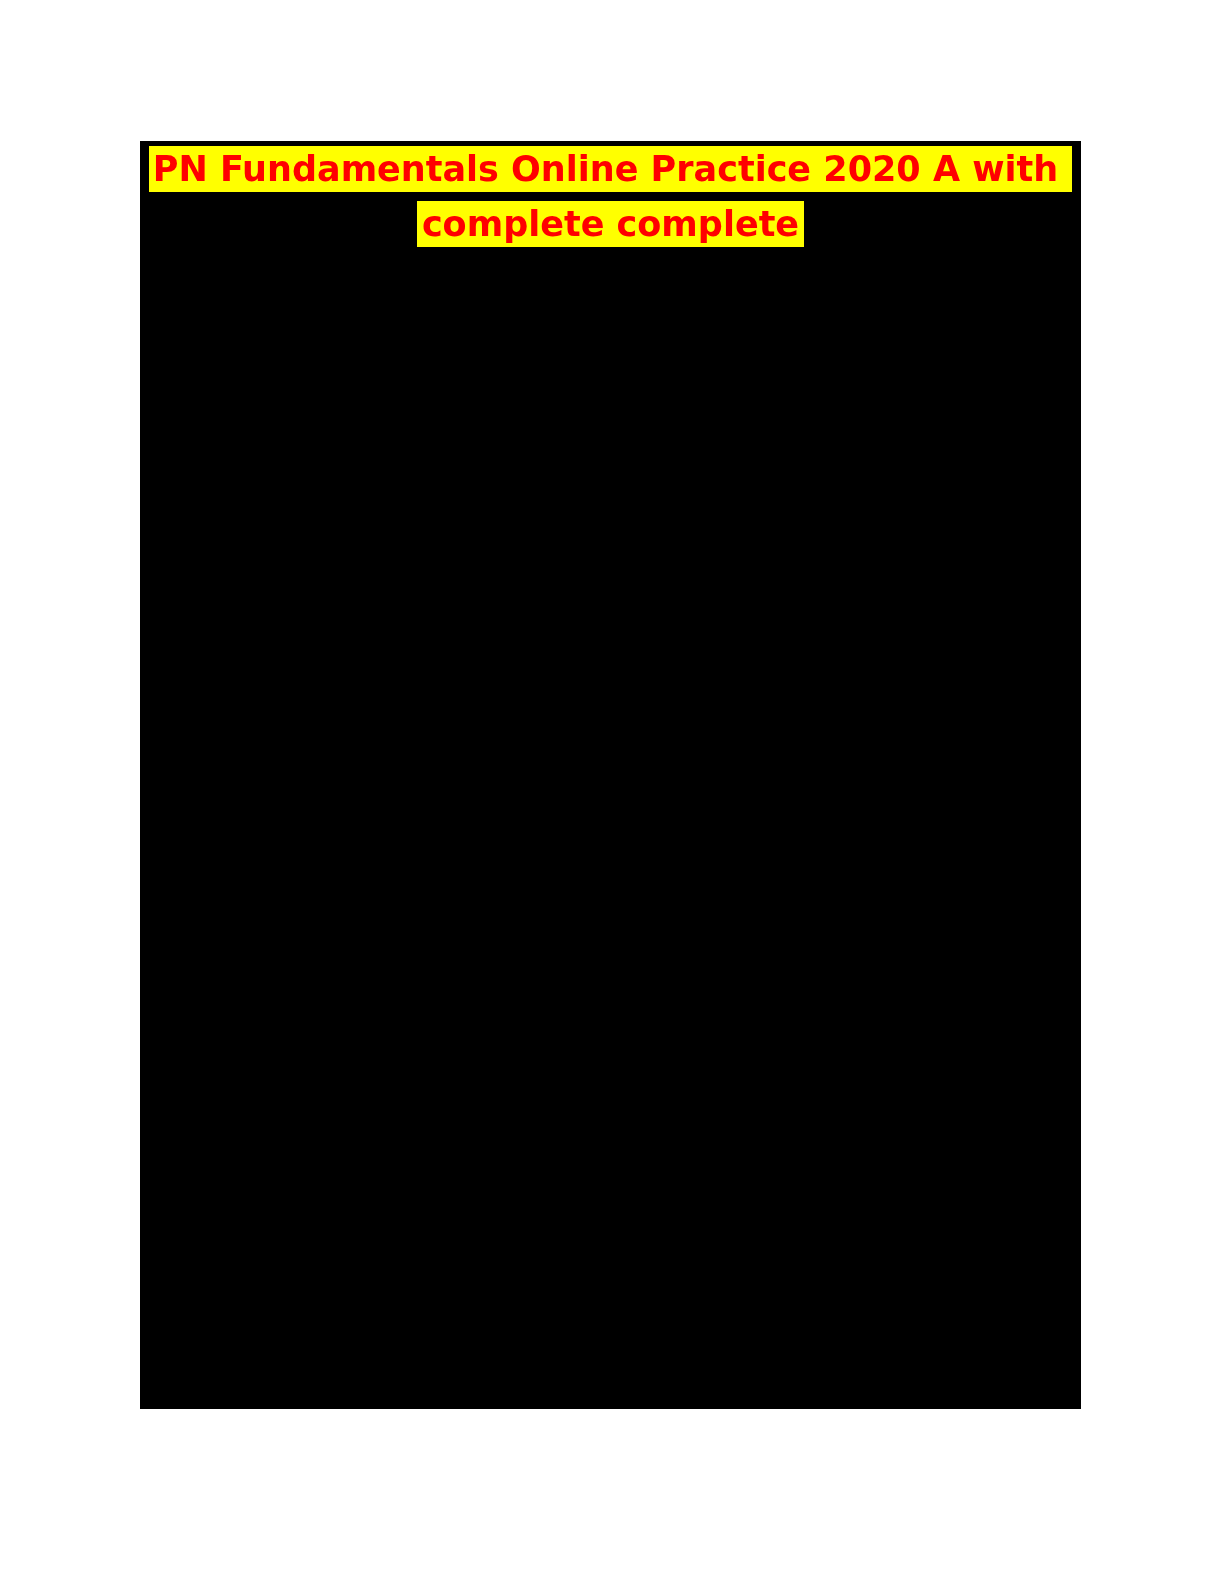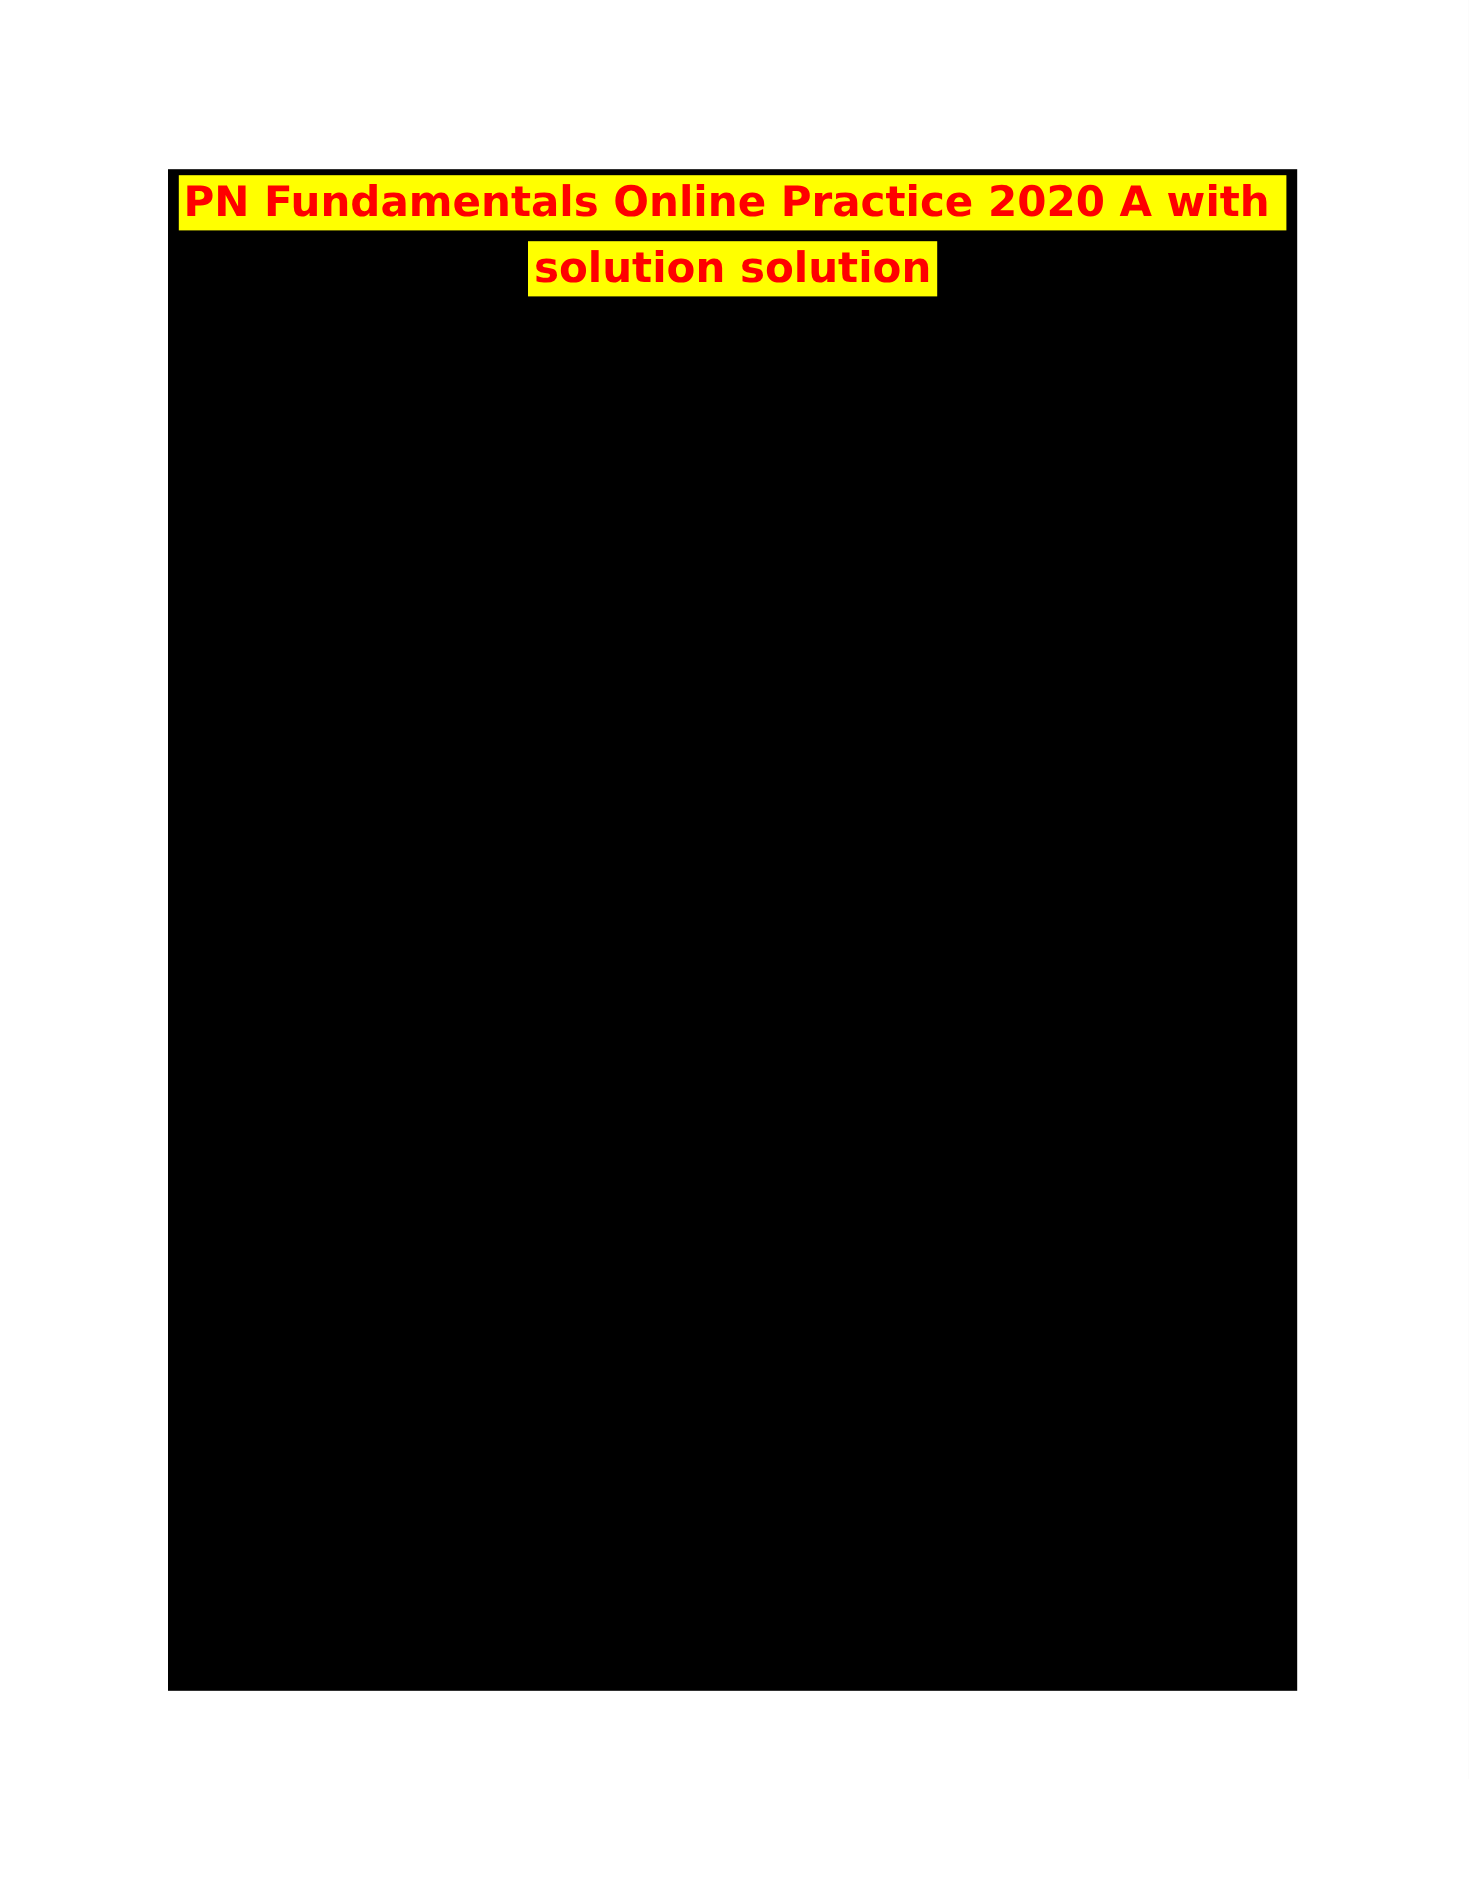--- a/index.html
+++ b/index.html
@@ -49,16 +49,16 @@
     padding-right: 14px; 
   }
 </style>
 </head>
 <body>
 
 <div class="page">
   <div class="redaction-block">
     <div class="doc-title">
       <div class="title-line"><span class="hl hl-line1">PN Fundamentals Online Practice 2020 A with</span></div>
-      <div class="title-line"><span class="hl hl-line2">solution solution</span></div>
+      <div class="title-line"><span class="hl hl-line2">complete complete</span></div>
     </div>
   </div>
 </div>
 
 </body></html>

